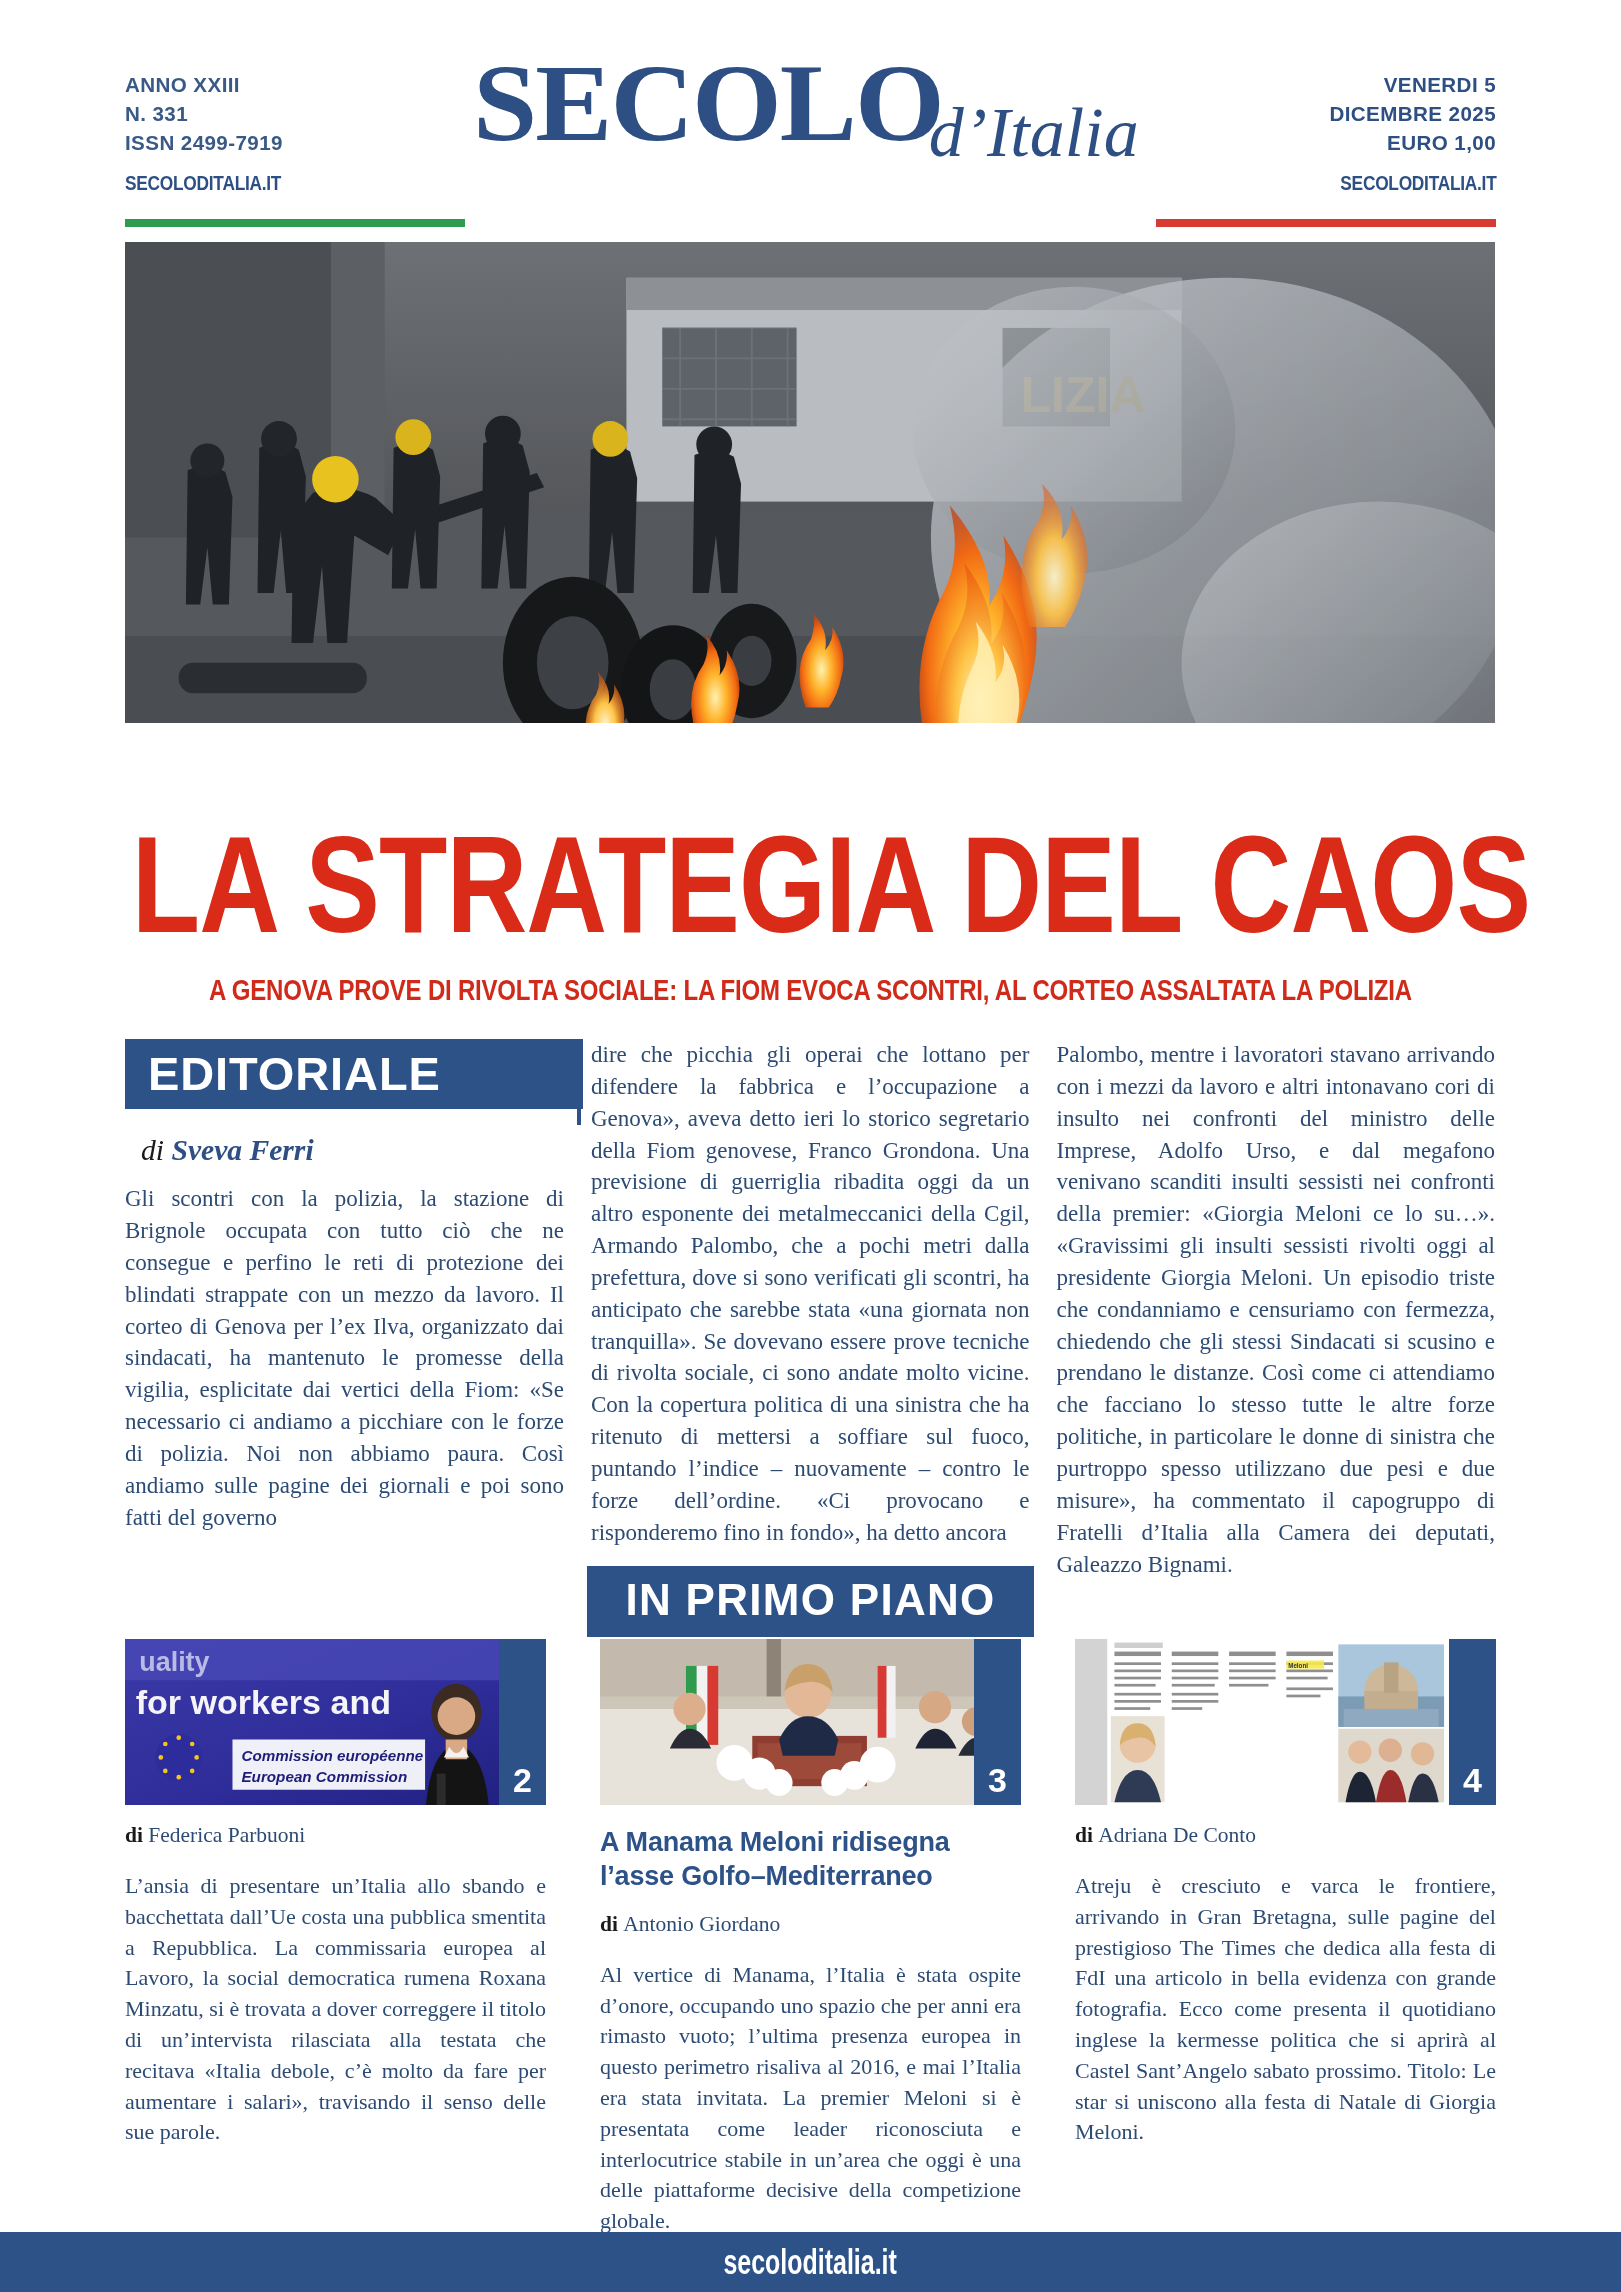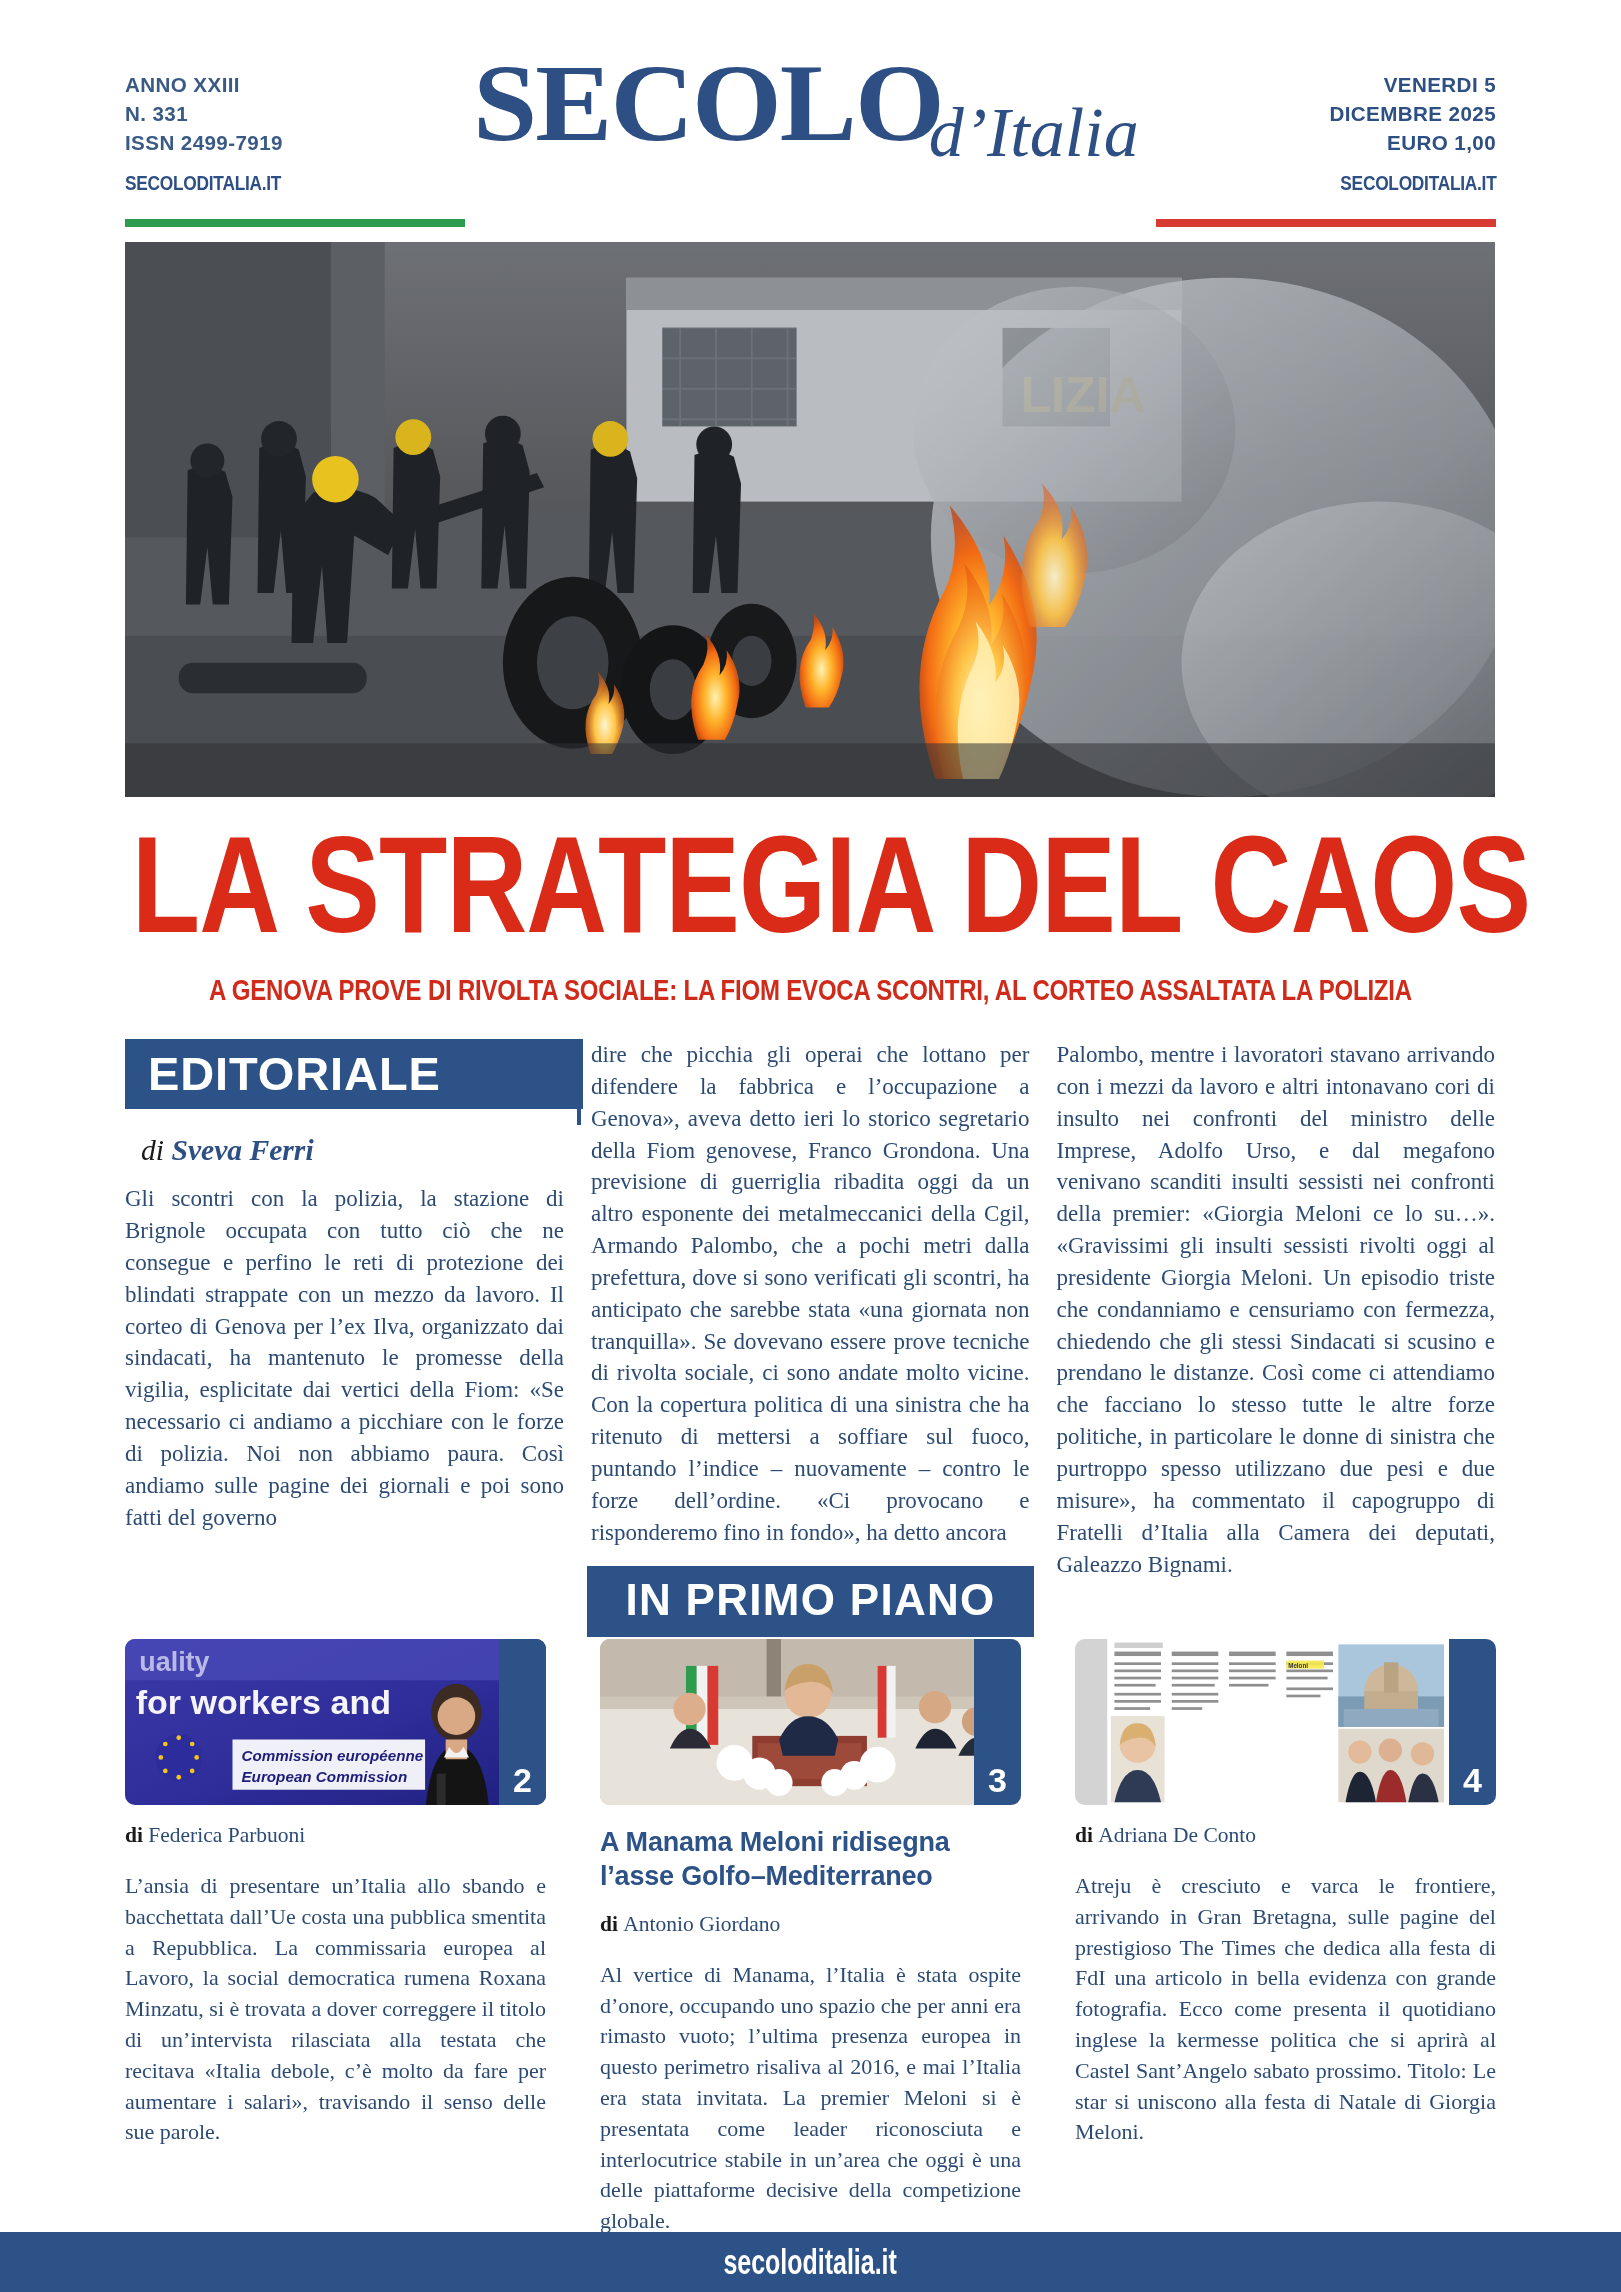--- a/index.html
+++ b/index.html
@@ -100,21 +100,21 @@
   }
   .tri-bar { height: 8px; }
   .tri-green { background: #2e9b4f; width: 340px; }
   .tri-gap   { flex: 1; }
   .tri-red   { background: #d63a33; width: 340px; }
 
   
   .hero {
     position: absolute;
     left: 125px; top: 242px;
-    width: 1370px; height: 555px;
+    width: 1370px; height: 481px;
     overflow: hidden;
     background: #4a4a4a;
   }
   .hero svg { display: block; width: 1370px; height: 555px; }
 
   
   .headline {
     position: absolute;
     left: 125px; right: 125px; top: 815px;
     text-align: center;
@@ -227,21 +227,20 @@
     width: 1370px;
     display: flex;
   }
   .art { width: 421px; }
   .art + .art { margin-left: 54px; }
   .art-thumb {
     position: relative;
     width: 421px; height: 166px;
     overflow: hidden;
     background: #cfd6e2;
-    border-radius: 10px;
   }
   .art-thumb svg { display: block; width: 421px; height: 166px; }
   .art-num {
     position: absolute;
     right: 0; top: 0;
     width: 47px; height: 100%;
     background: #2d5288;
     color: #fff;
     font-family: "Liberation Sans", sans-serif;
     font-weight: bold;

